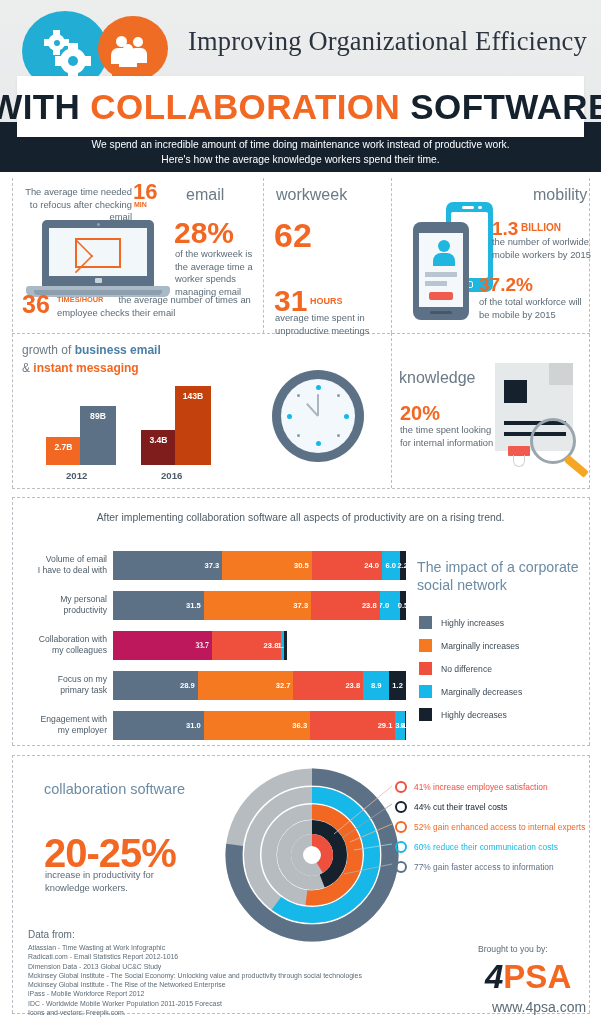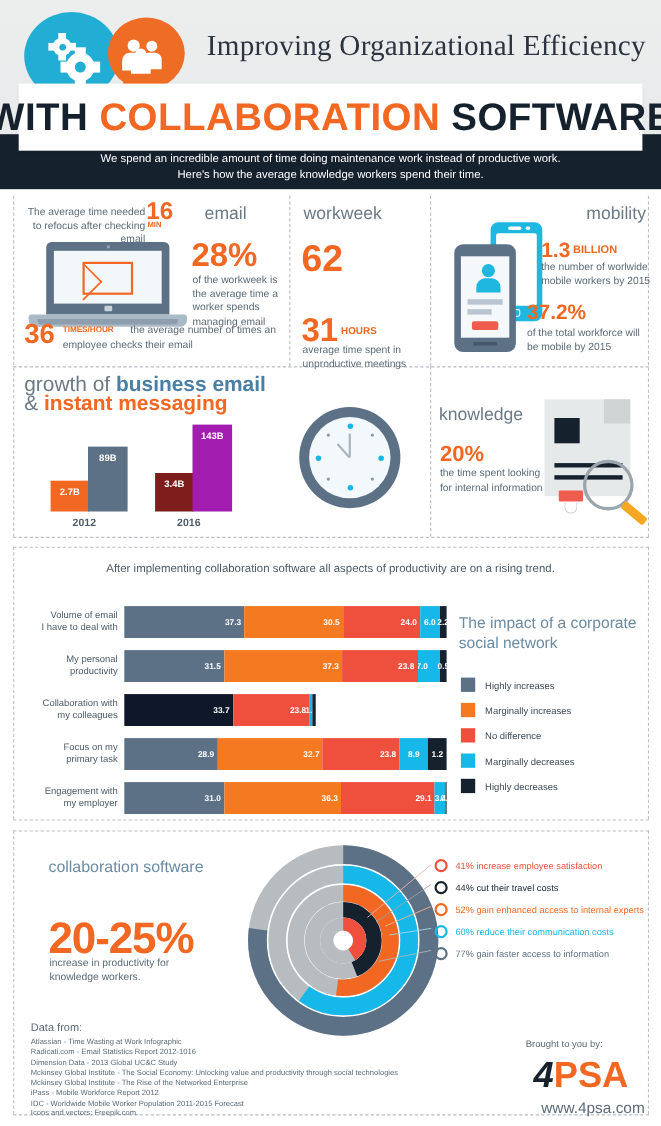--- a/index.html
+++ b/index.html
@@ -268,38 +268,38 @@
     <div style="position:absolute; left:430px; top:311px; width:22px; height:3px; background:#46576a; border-radius:2px;"></div>
   </div>
 
   <div class="big-num" style="position:absolute; left:492px; top:219px; font-size:19px;">1.3</div>
   <div style="position:absolute; left:521px; top:222px; font-size:10px; font-weight:bold; color:#f26722;">BILLION</div>
   <div class="body-txt" style="position:absolute; left:492px; top:236px; width:104px;">the number of worlwide mobile workers by 2015</div>
 
   <div class="big-num" style="position:absolute; left:479px; top:275px; font-size:19px;">37.2%</div>
   <div class="body-txt" style="position:absolute; left:479px; top:296px; width:110px;">of the total workforce will be mobile by 2015</div>
 
-  <div style="position:absolute; left:22px; top:341px; width:230px; font-size:19px; line-height:18px;">
+  <div style="position:absolute; left:22px; top:341px; width:230px; font-size:12px; line-height:18px;">
     <span style="color:#6b7a86;">growth of </span><span style="color:#4a7fa5; font-weight:bold;">business email</span><br>
     <span style="color:#6b7a86;">&amp; </span><span style="color:#f26722; font-weight:bold;">instant messaging</span>
   </div>
 
   <div>
     <div class="gbar" style="left:46px; top:437px; width:35px; height:28px; background:#f26722;">
       <span>2.7B</span>
     </div>
     <div class="gbar" style="left:80px; top:406px; width:36px; height:59px; background:#5d7186;">
       <span>89B</span>
     </div>
     <div class="gyear" style="left:66px; top:470px;">2012</div>
 
     <div class="gbar" style="left:141px; top:430px; width:35px; height:35px; background:#7f1d1d;">
       <span>3.4B</span>
     </div>
-    <div class="gbar" style="left:175px; top:386px; width:36px; height:79px; background:#a21caf;">
+    <div class="gbar" style="left:175px; top:386px; width:36px; height:79px; background:#c2410c;">
       <span>143B</span>
     </div>
     <div class="gyear" style="left:161px; top:470px;">2016</div>
   </div>
 
   <div>
     <div class="clock-out" style="left:272px; top:370px; width:92px; height:92px;"></div>
     <div class="clock-in" style="left:281px; top:379px; width:74px; height:74px;"></div>
     <div class="cdot" style="left:315.5px; top:385px; width:5px; height:5px; background:#15b8e8;"></div>
     <div class="cdot" style="left:315.5px; top:441px; width:5px; height:5px; background:#15b8e8;"></div>
@@ -355,21 +355,21 @@
       <div class="seg" style="width:69.7px; background:#ef4f3d;">23.8</div>
       <div class="seg" style="width:20.5px; background:#15b8e8; justify-content:center; padding-right:12px;">7.0</div>
       <div class="seg" style="width:6px; background:#16212e; justify-content:center; padding-right:0; overflow:visible;">0.5</div>
     </div>
 
     <div class="slabel" style="left:15px; top:634px;">
       <div>Collaboration with</div>
       <div>my colleagues</div>
     </div>
     <div class="srow" style="left:113px; top:631px; width:293px;">
-      <div class="seg" style="width:98.7px; background:#0f172a;">33.7</div>
+      <div class="seg" style="width:98.7px; background:#be185d;font-family:Liberation Serif, serif;">33.7</div>
       <div class="seg" style="width:69.7px; background:#ef4f3d;">23.8</div>
       <div class="seg" style="width:2.9px; background:#15b8e8; justify-content:center; padding-right:0; overflow:visible;">1.0</div>
       <div class="seg" style="width:0px; background:#16212e;"></div>
     </div>
 
     <div class="slabel" style="left:15px; top:674px;">
       <div>Focus on my</div>
       <div>primary task</div>
     </div>
     <div class="srow" style="left:113px; top:671px; width:293px;">

